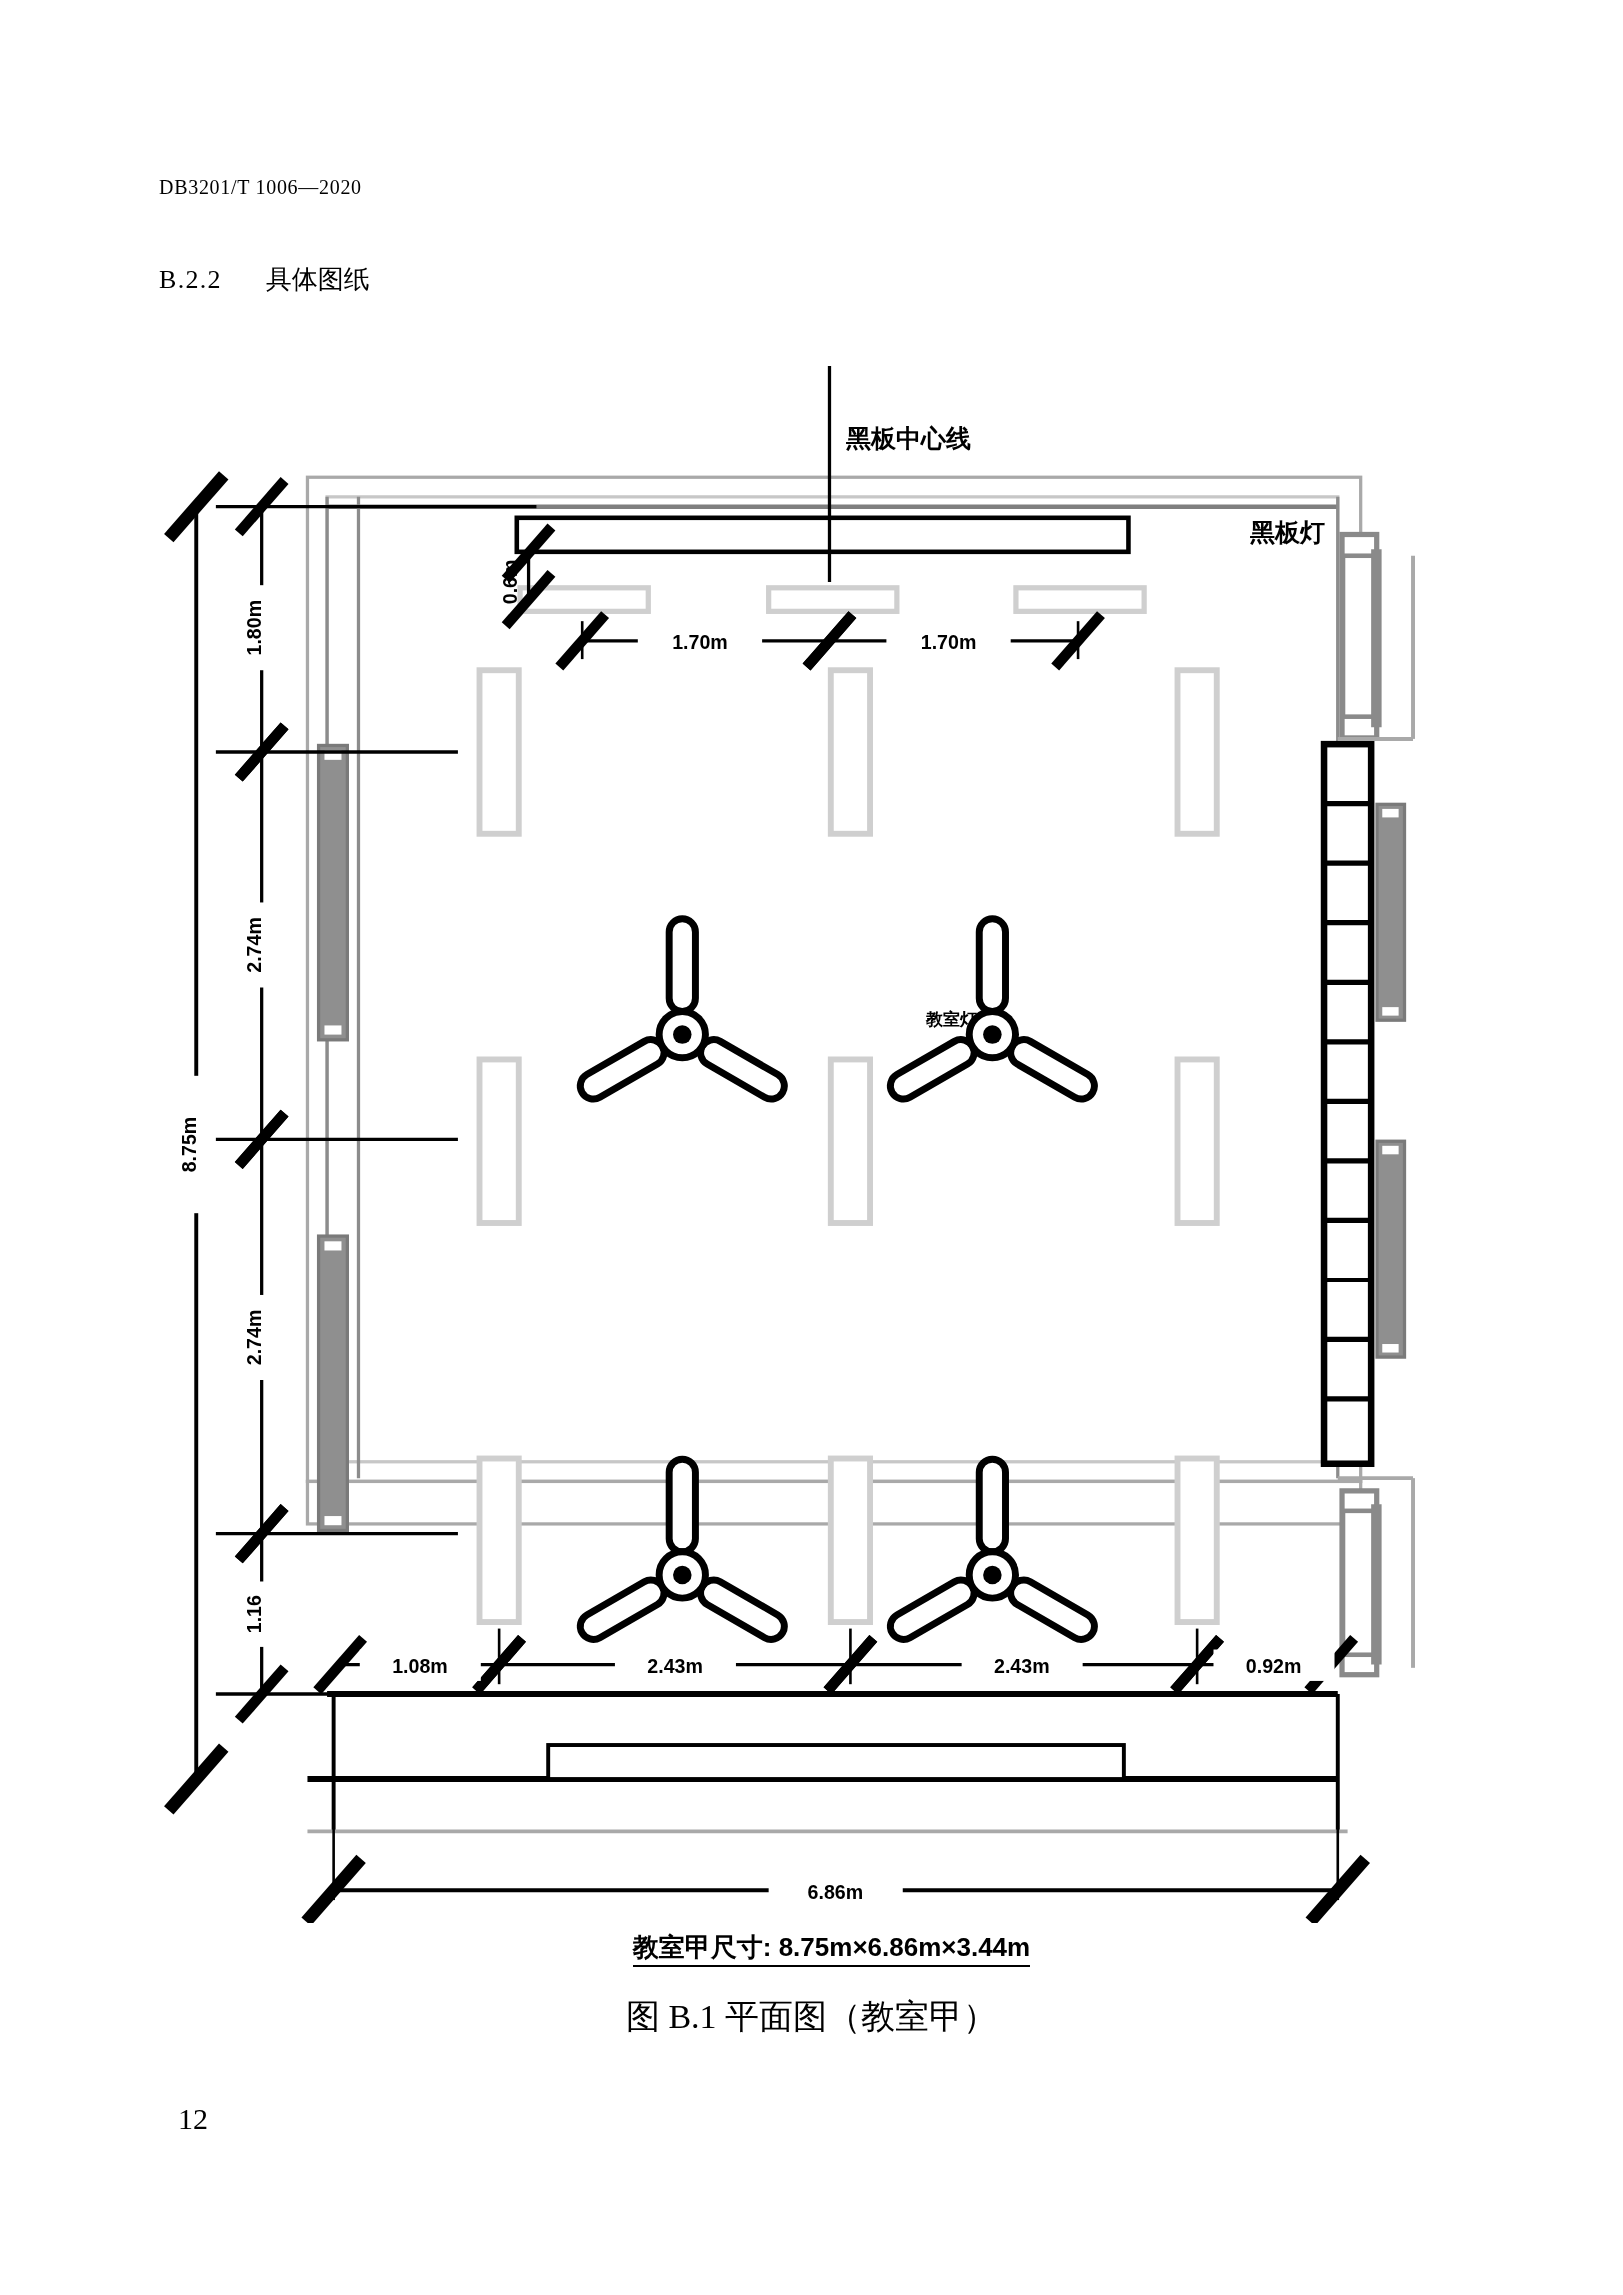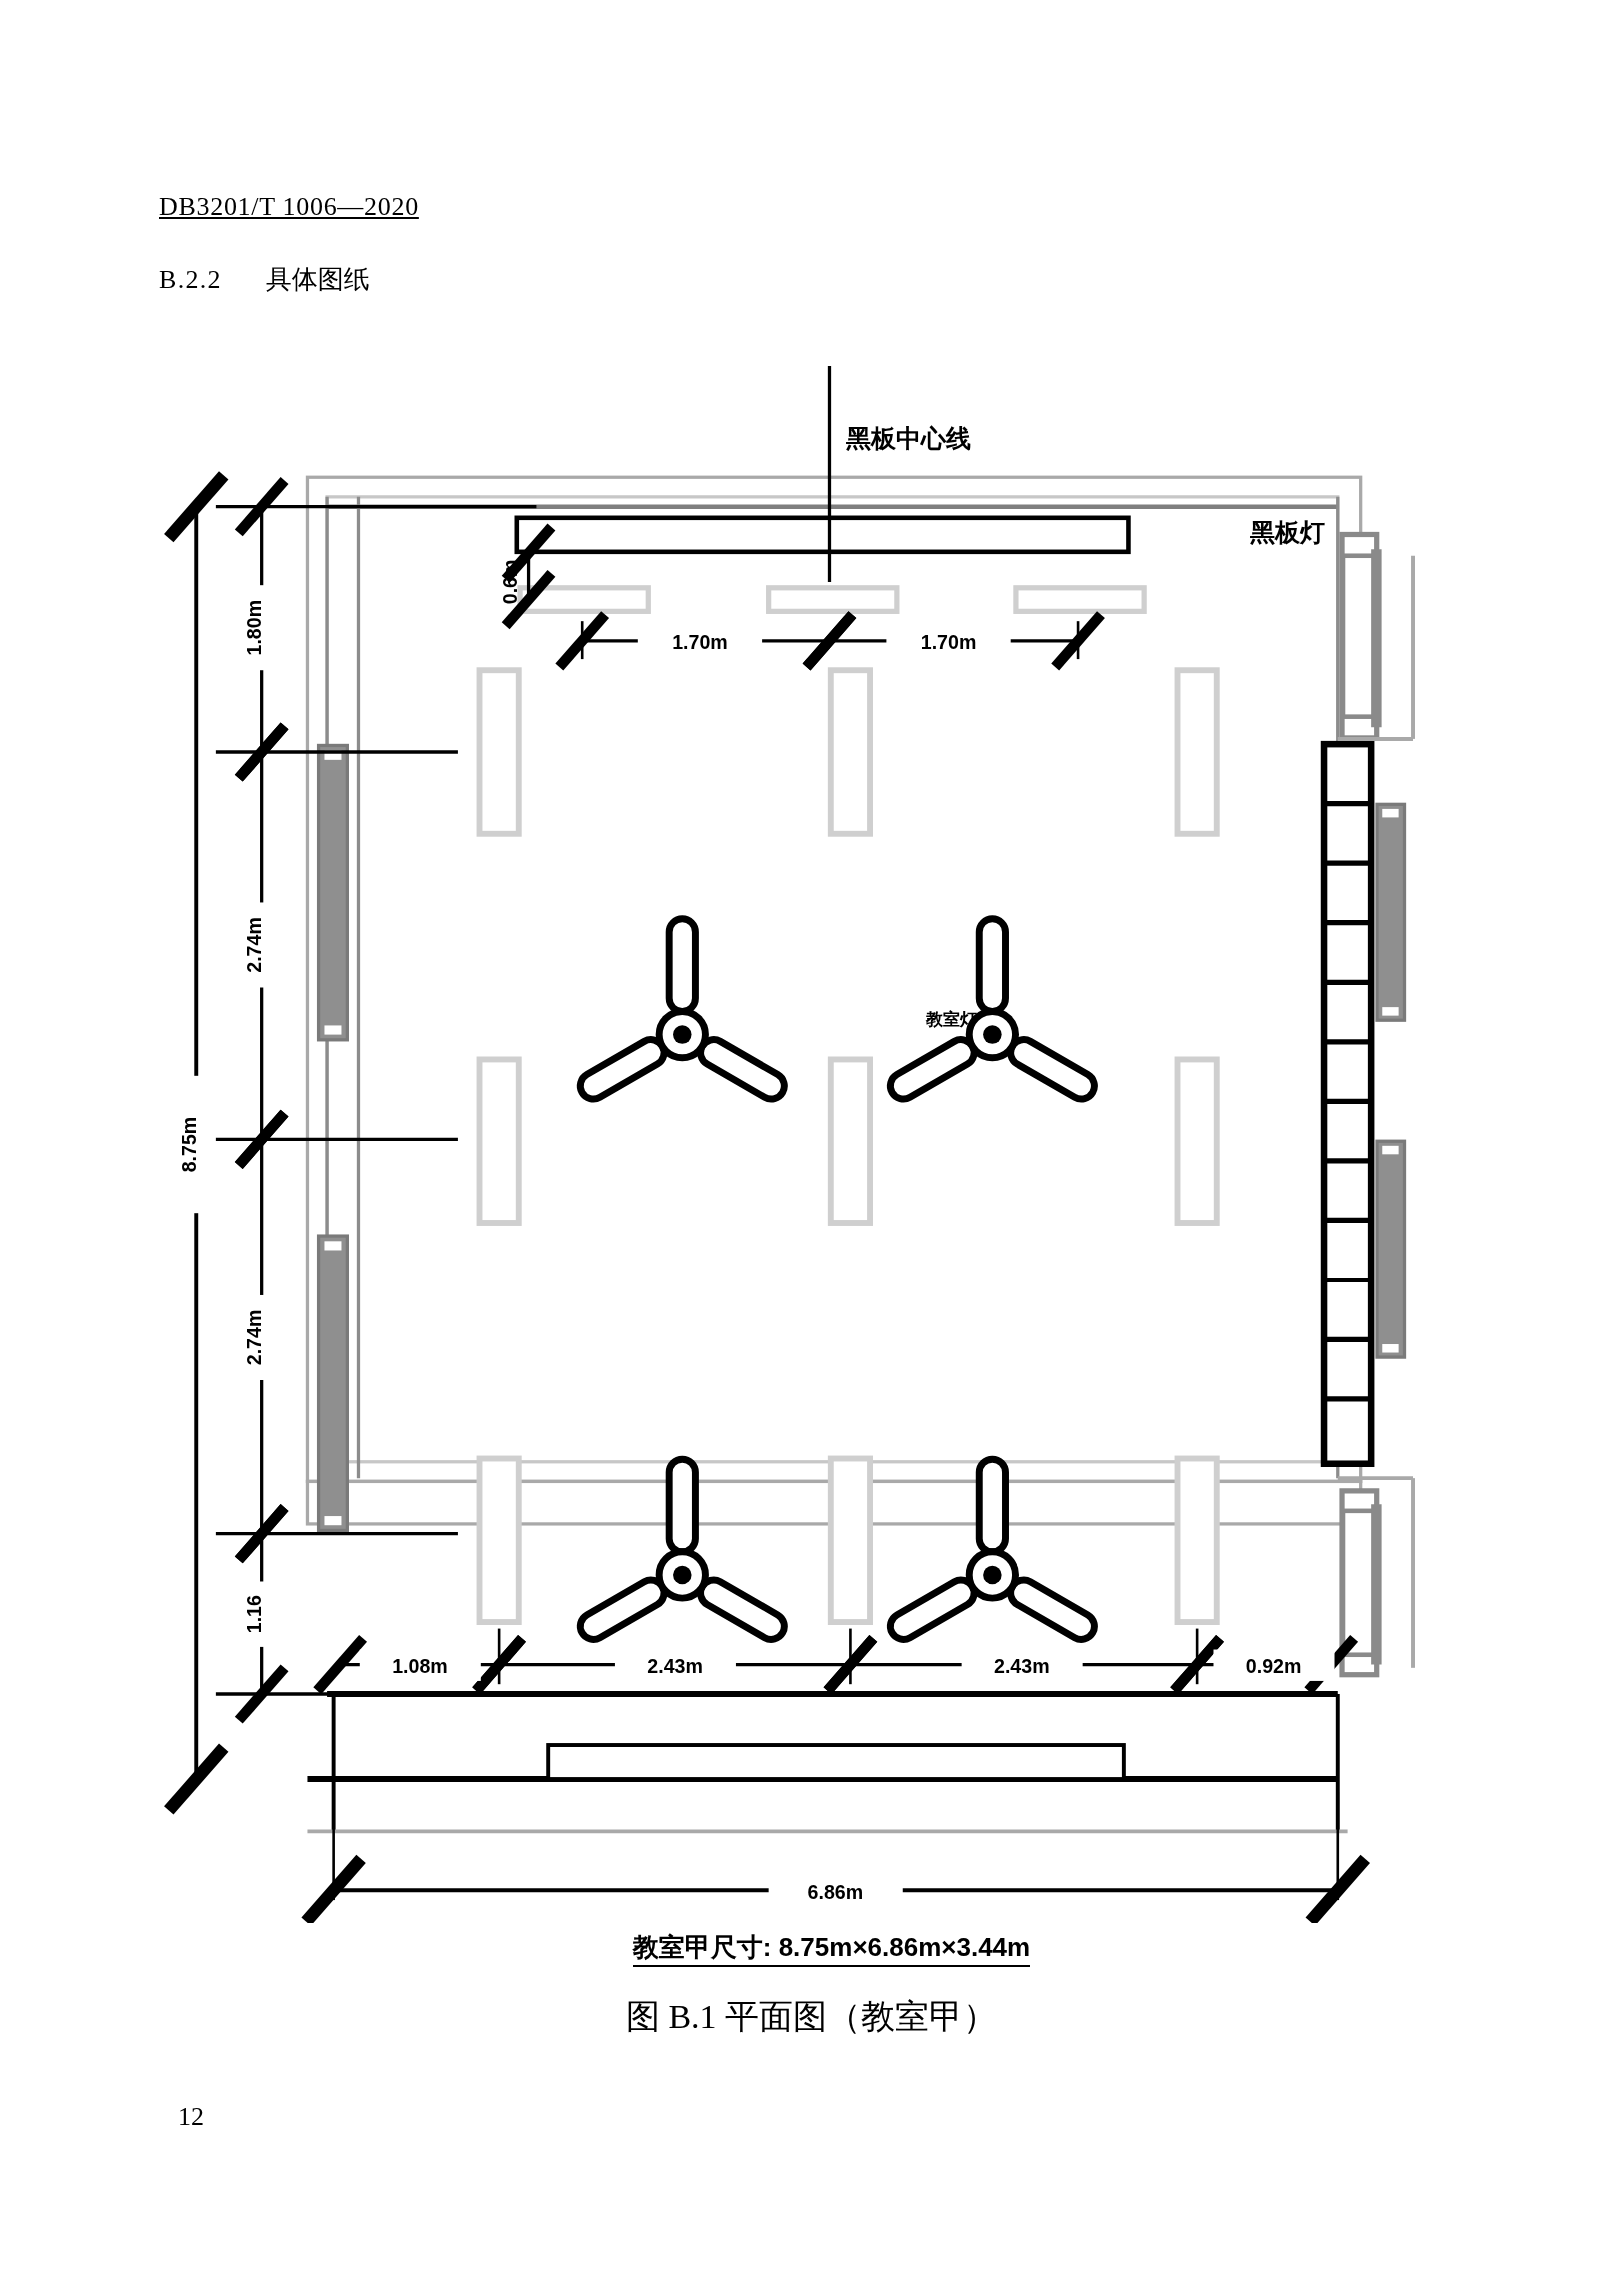--- a/index.html
+++ b/index.html
@@ -13,44 +13,43 @@
     position: relative;
     font-family: "Liberation Serif", serif;
     color: #000000;
     overflow: hidden;
   }
 
   
   .doc-header {
     position: absolute;
     left: 159px;
-    top: 192px;
-    font-family: "Liberation Serif", serif;
-    font-size: 26px;
+    top: 176px;
+    font-family: "Liberation Serif", serif;
+    font-size: 20px;
     letter-spacing: 0.7px;
     white-space: nowrap;
-    text-decoration: underline;
   }
   .section-heading {
     position: absolute;
     left: 159px;
     top: 262px;
     font-family: "Liberation Serif", serif;
     font-size: 26px;
     white-space: nowrap;
   }
   .section-heading .sec-num { letter-spacing: 1.3px; }
   .section-heading .sec-title { margin-left: 44px; }
 
   .page-number {
     position: absolute;
     left: 178px;
     top: 2102px;
     font-family: "Liberation Serif", serif;
-    font-size: 26px;
+    font-size: 30px;
   }
 
   .fig-dims {
     position: absolute;
     left: 0;
     top: 1930px;
     width: 1623px;
     text-align: center;
     font-family: "Liberation Sans", sans-serif;
     font-weight: bold;

